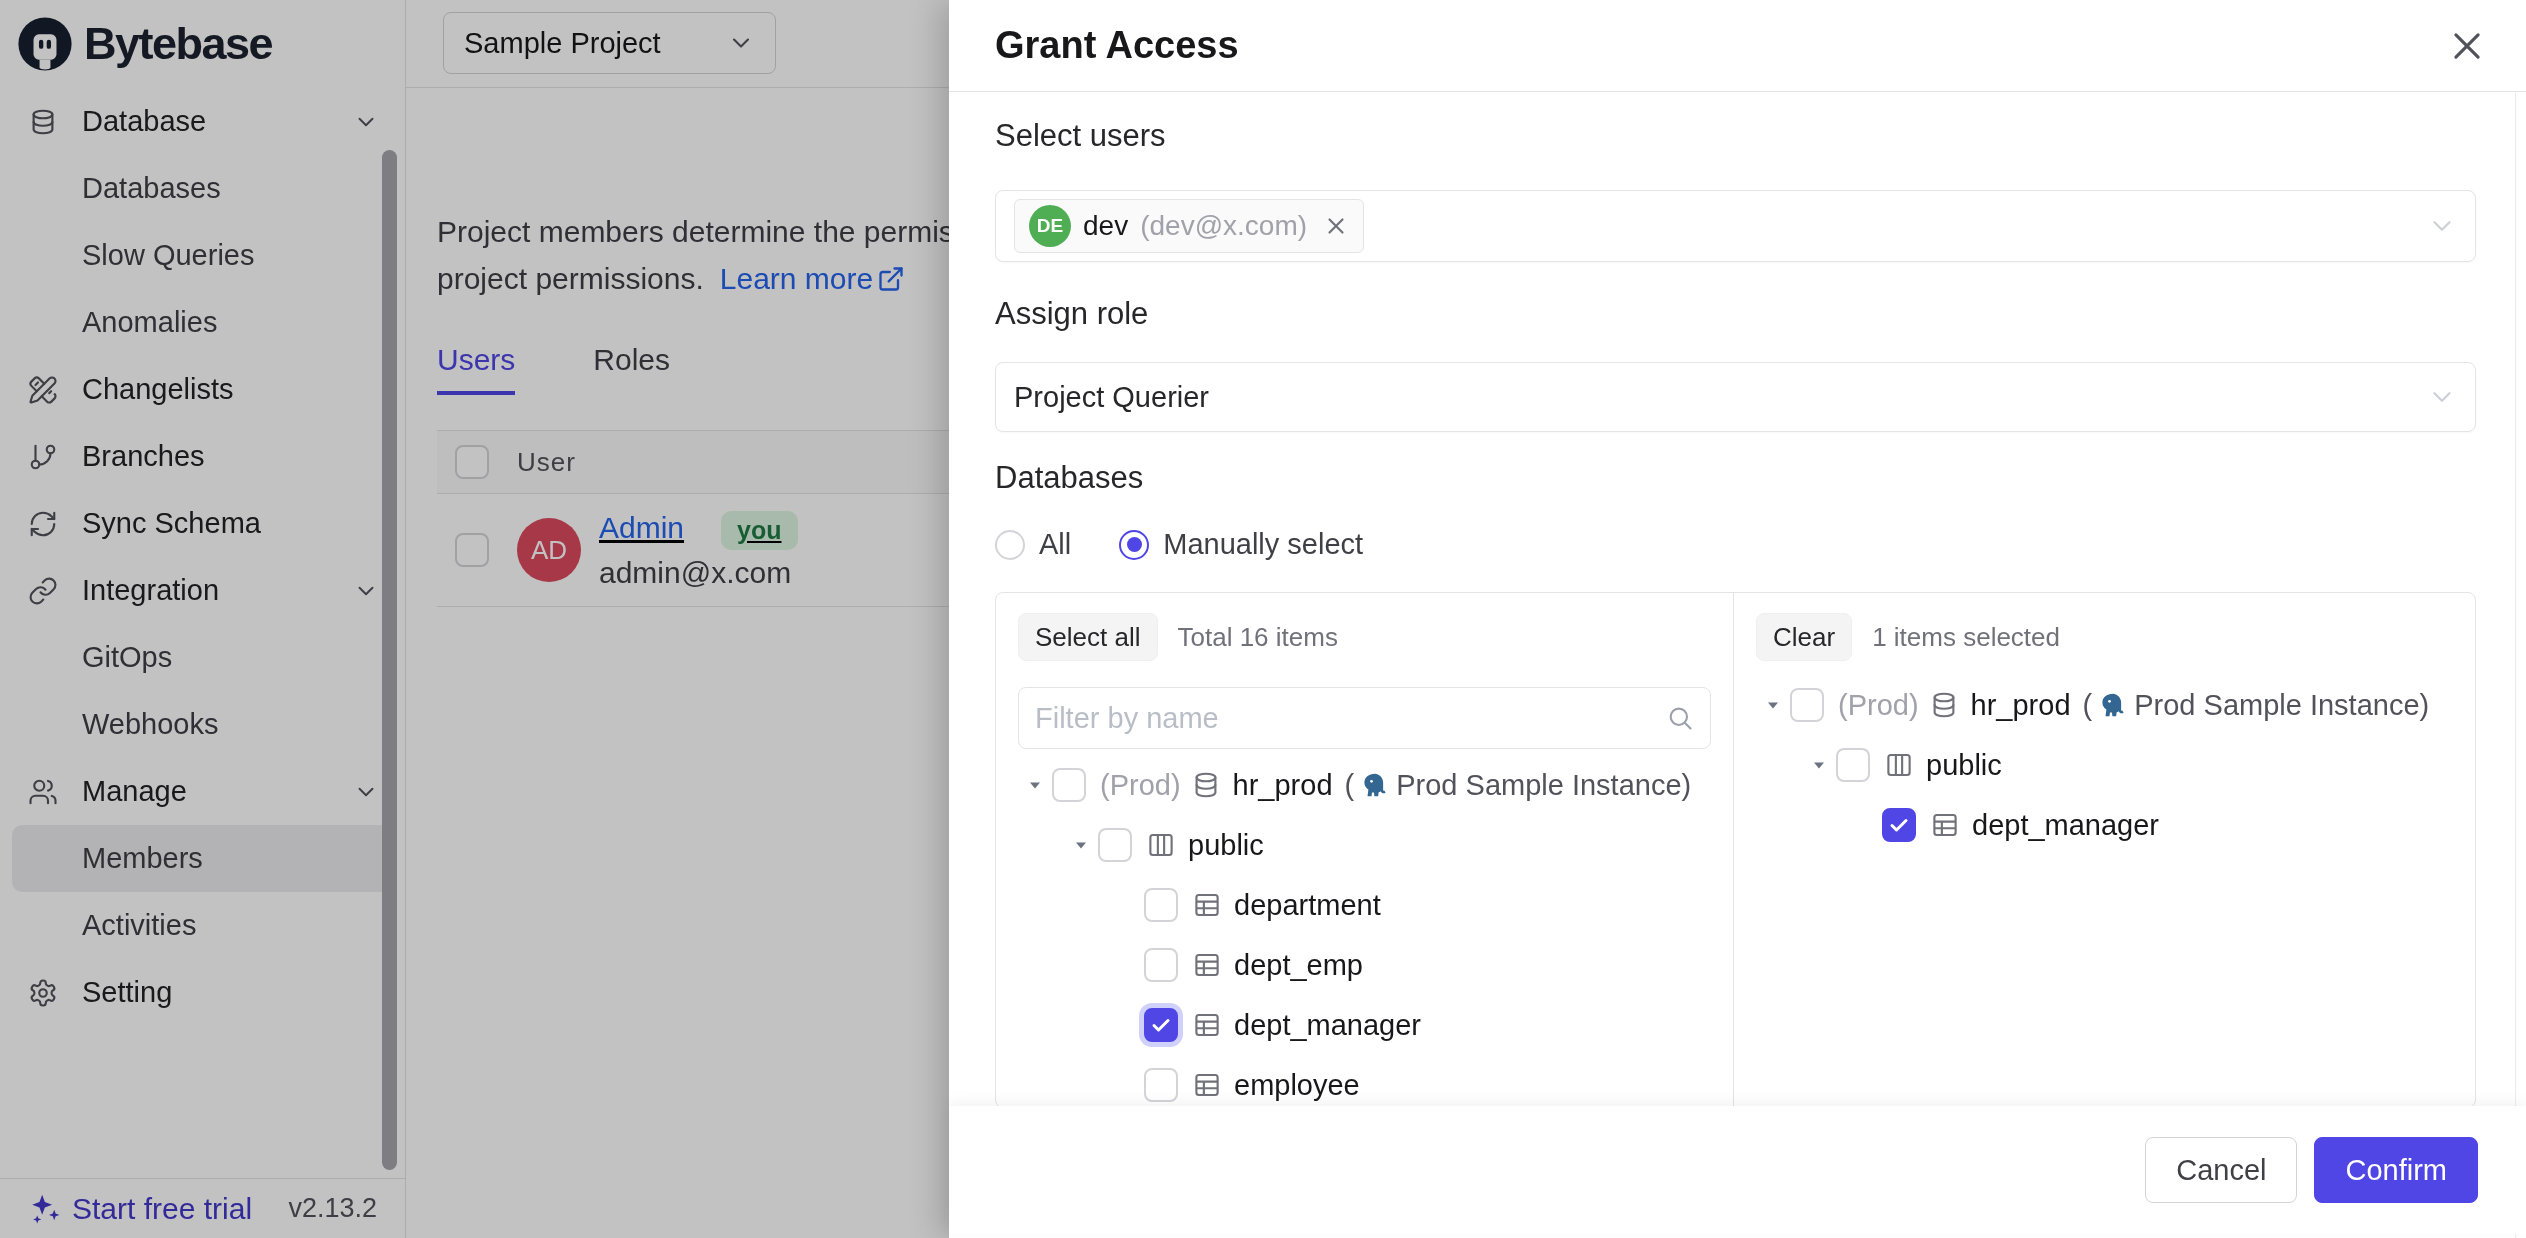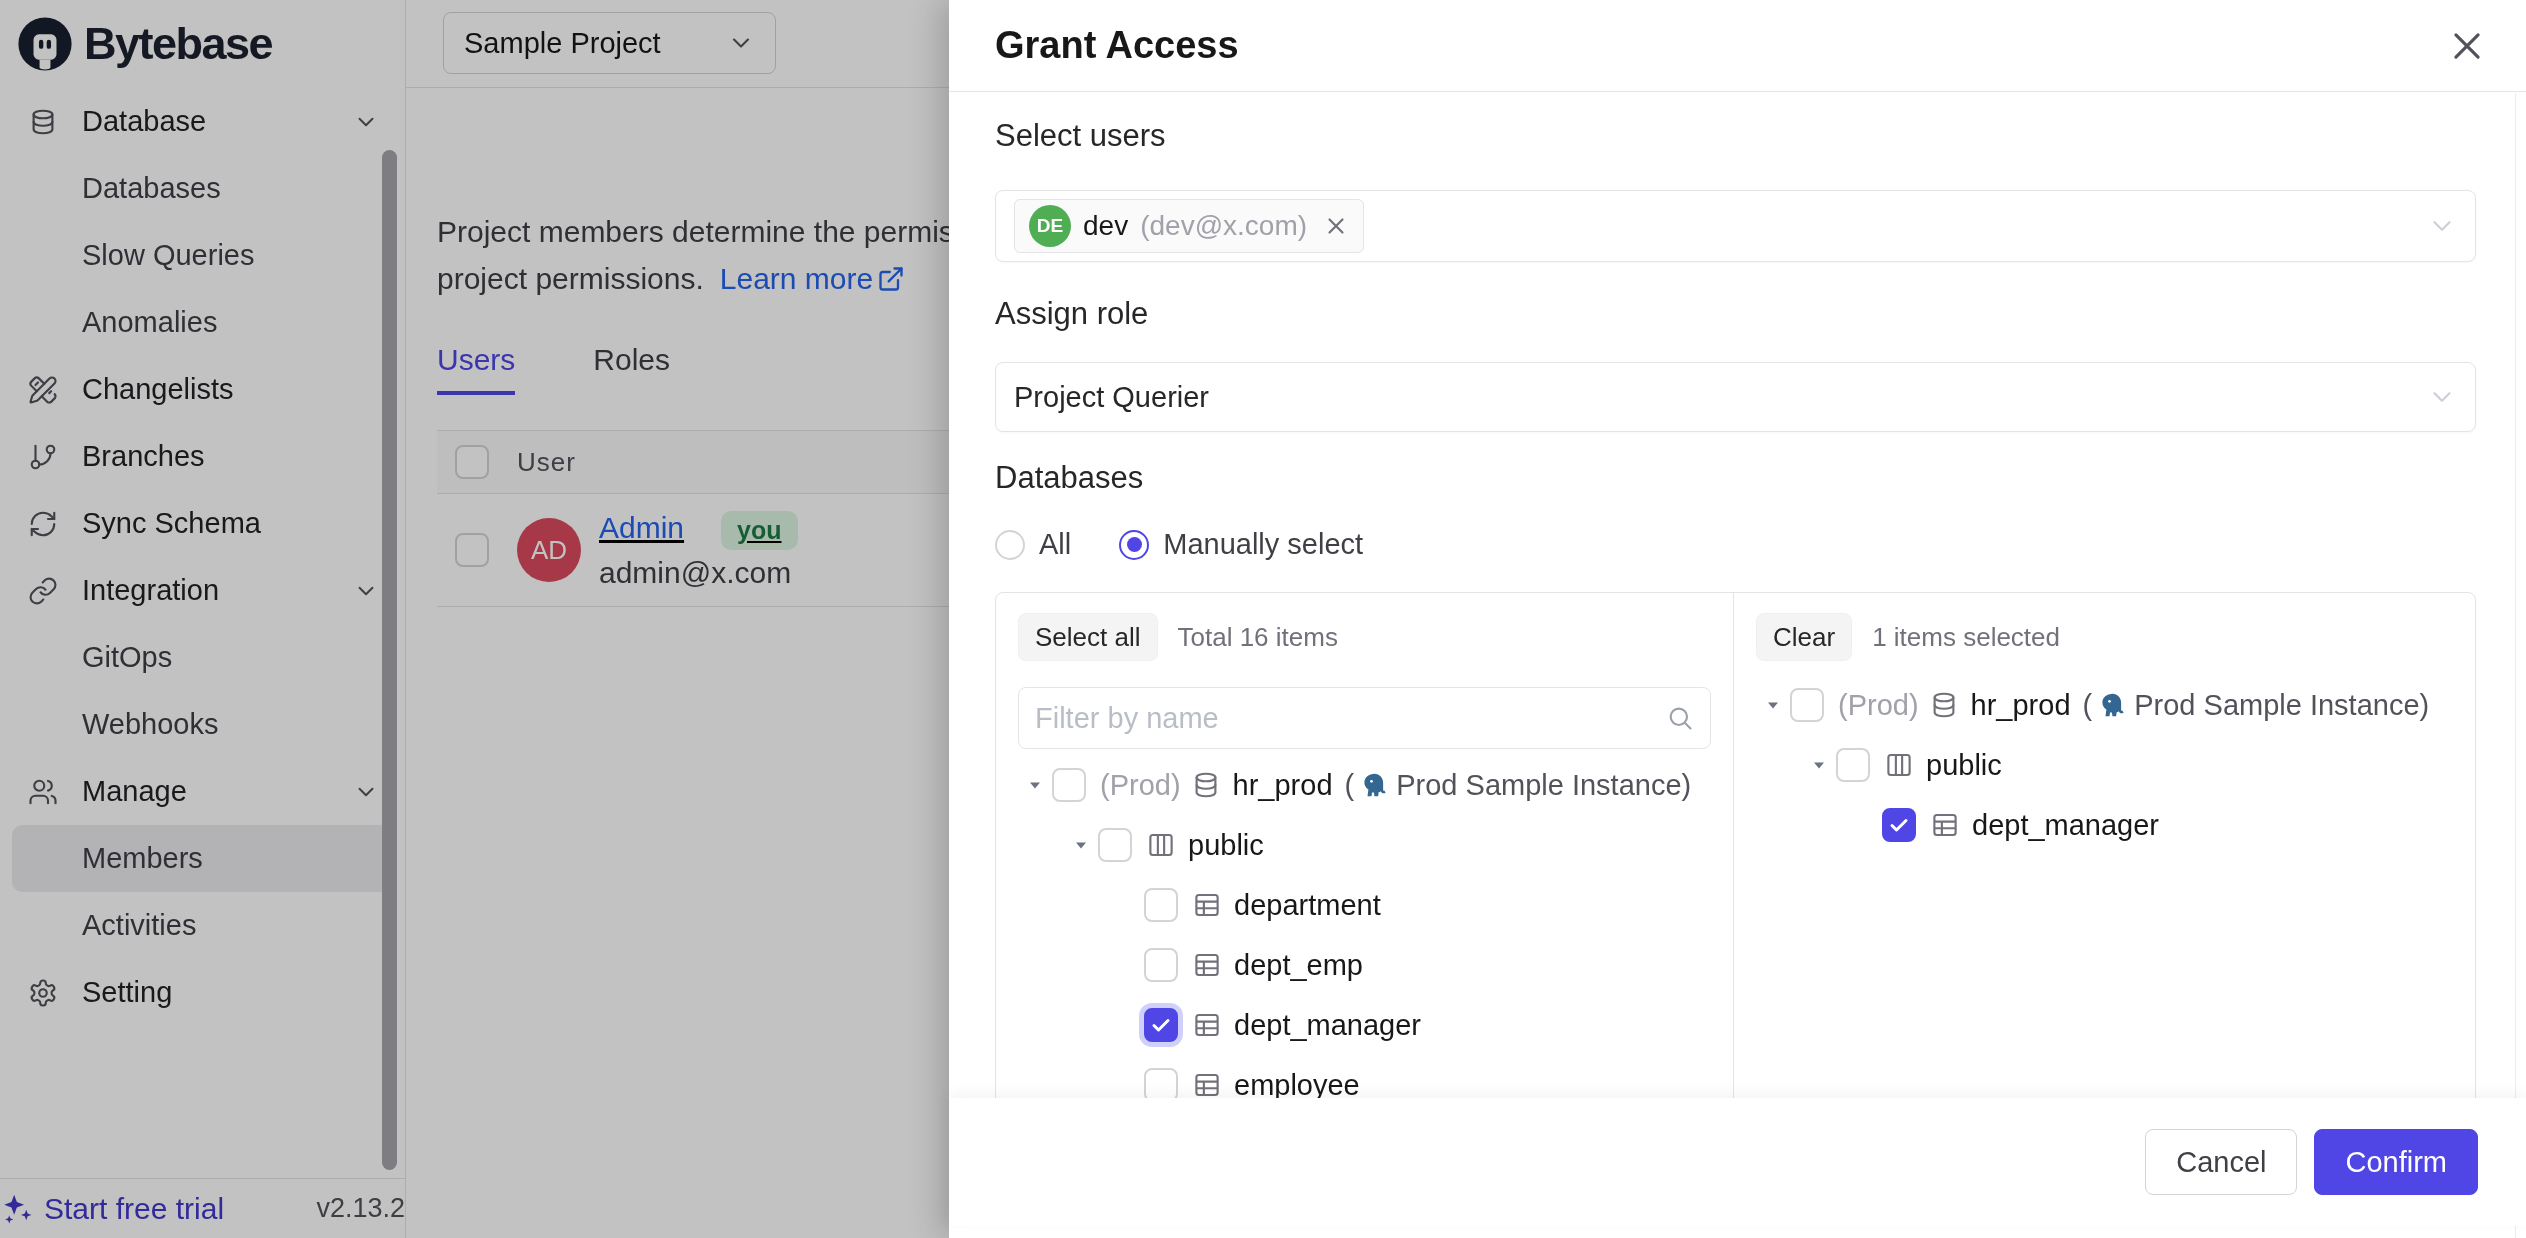--- a/index.html
+++ b/index.html
@@ -12,21 +12,21 @@
   .logo-row { height:88px; display:flex; align-items:center; padding-left:16px; }
   .logo-text { font-size:45px; font-weight:800; color:#1c2130; letter-spacing:-1.5px; margin-left:10px; }
   .nav { position:absolute; left:0; top:88px; right:0; }
   .nrow { height:67px; display:flex; align-items:center; padding:0 26px; font-size:29px; color:#3f3f46; cursor:pointer; }
   .nrow.top { color:#232327; font-weight:500; }
   .nicon { width:34px; height:34px; margin-right:22px; display:flex; align-items:center; justify-content:center; color:#52525b; }
   .nrow.sub { padding-left:82px; }
   .nchev { margin-left:auto; color:#52525b; }
   .nrow.active { background:#ececee; border-radius:10px; margin:0 12px; padding-left:70px; }
   .scroll-thumb { position:absolute; left:382px; top:150px; width:15px; height:1020px; border-radius:8px; background:#a6a6ab; }
-  .trial-bar { position:absolute; left:0; bottom:0; width:405px; height:60px; border-top:1px solid #e4e4e7; display:flex; align-items:center; padding:0 0; gap:10px; background:#fff; }
+  .trial-bar { position:absolute; left:0; bottom:0; width:405px; height:60px; border-top:1px solid #e4e4e7; display:flex; align-items:center; padding:0 28px; gap:10px; background:#fff; }
   .trial-label { font-size:30px; color:#4338ca; font-weight:500; }
   .version { margin-left:auto; color:#52525b; font-size:27px; }
 
   
   .topbar { position:absolute; left:406px; top:0; width:2120px; height:88px; background:#fff; border-bottom:1px solid #e4e4e7; }
   .project-select { position:absolute; left:37px; top:12px; width:333px; height:62px; border:1px solid #d4d4d8; border-radius:8px; background:#fff; display:flex; align-items:center; padding:0 20px; font-size:29px; color:#18181b; cursor:pointer; }
   .project-select .pchev { margin-left:auto; color:#52525b; }
 
   
   .page { position:absolute; left:406px; top:88px; right:0; bottom:0; background:#fff; }
@@ -86,21 +86,21 @@
   .tree.rt { margin-top:14px; }
   .trow { height:60px; display:flex; align-items:center; font-size:29px; color:#18181b; }
   .ind1 { padding-left:46px; } .ind2 { padding-left:92px; }
   .caret { width:34px; display:flex; justify-content:center; color:#6b7280; cursor:pointer; flex:none; }
   .caret.blank { visibility:hidden; }
   .trow .cb { margin-right:14px; }
   .ticon { width:30px; height:30px; margin-right:12px; color:#71717a; }
   .env { color:#a1a1aa; margin-right:10px; }
   .inst { color:#52525b; margin-left:12px; display:flex; align-items:center; gap:6px; }
   .gutter { position:absolute; right:10px; top:93px; bottom:0; width:1px; background:#ececee; }
-  .m-footer { position:absolute; left:0; right:0; bottom:12px; height:128px; background:#fff; display:flex; align-items:center; justify-content:flex-end; gap:17px; padding:0 48px; box-shadow:0 -4px 14px rgba(0,0,0,.05); }
+  .m-footer { position:absolute; left:0; right:0; bottom:4px; height:128px; background:#fff; display:flex; align-items:center; justify-content:flex-end; gap:17px; padding:0 48px; box-shadow:0 -4px 14px rgba(0,0,0,.05); }
   .btn { height:66px; border-radius:8px; font-size:29px; display:flex; align-items:center; justify-content:center; padding:0 30px; cursor:pointer; }
   .btn.cancel { background:#fff; border:1px solid #d4d4d8; color:#3f3f46; }
   .btn.confirm { background:var(--accent); border:1px solid var(--accent); color:#fff; }
 </style>
 </head>
 <body>
 
 <div id="root">
 
   <div class="sidebar">

